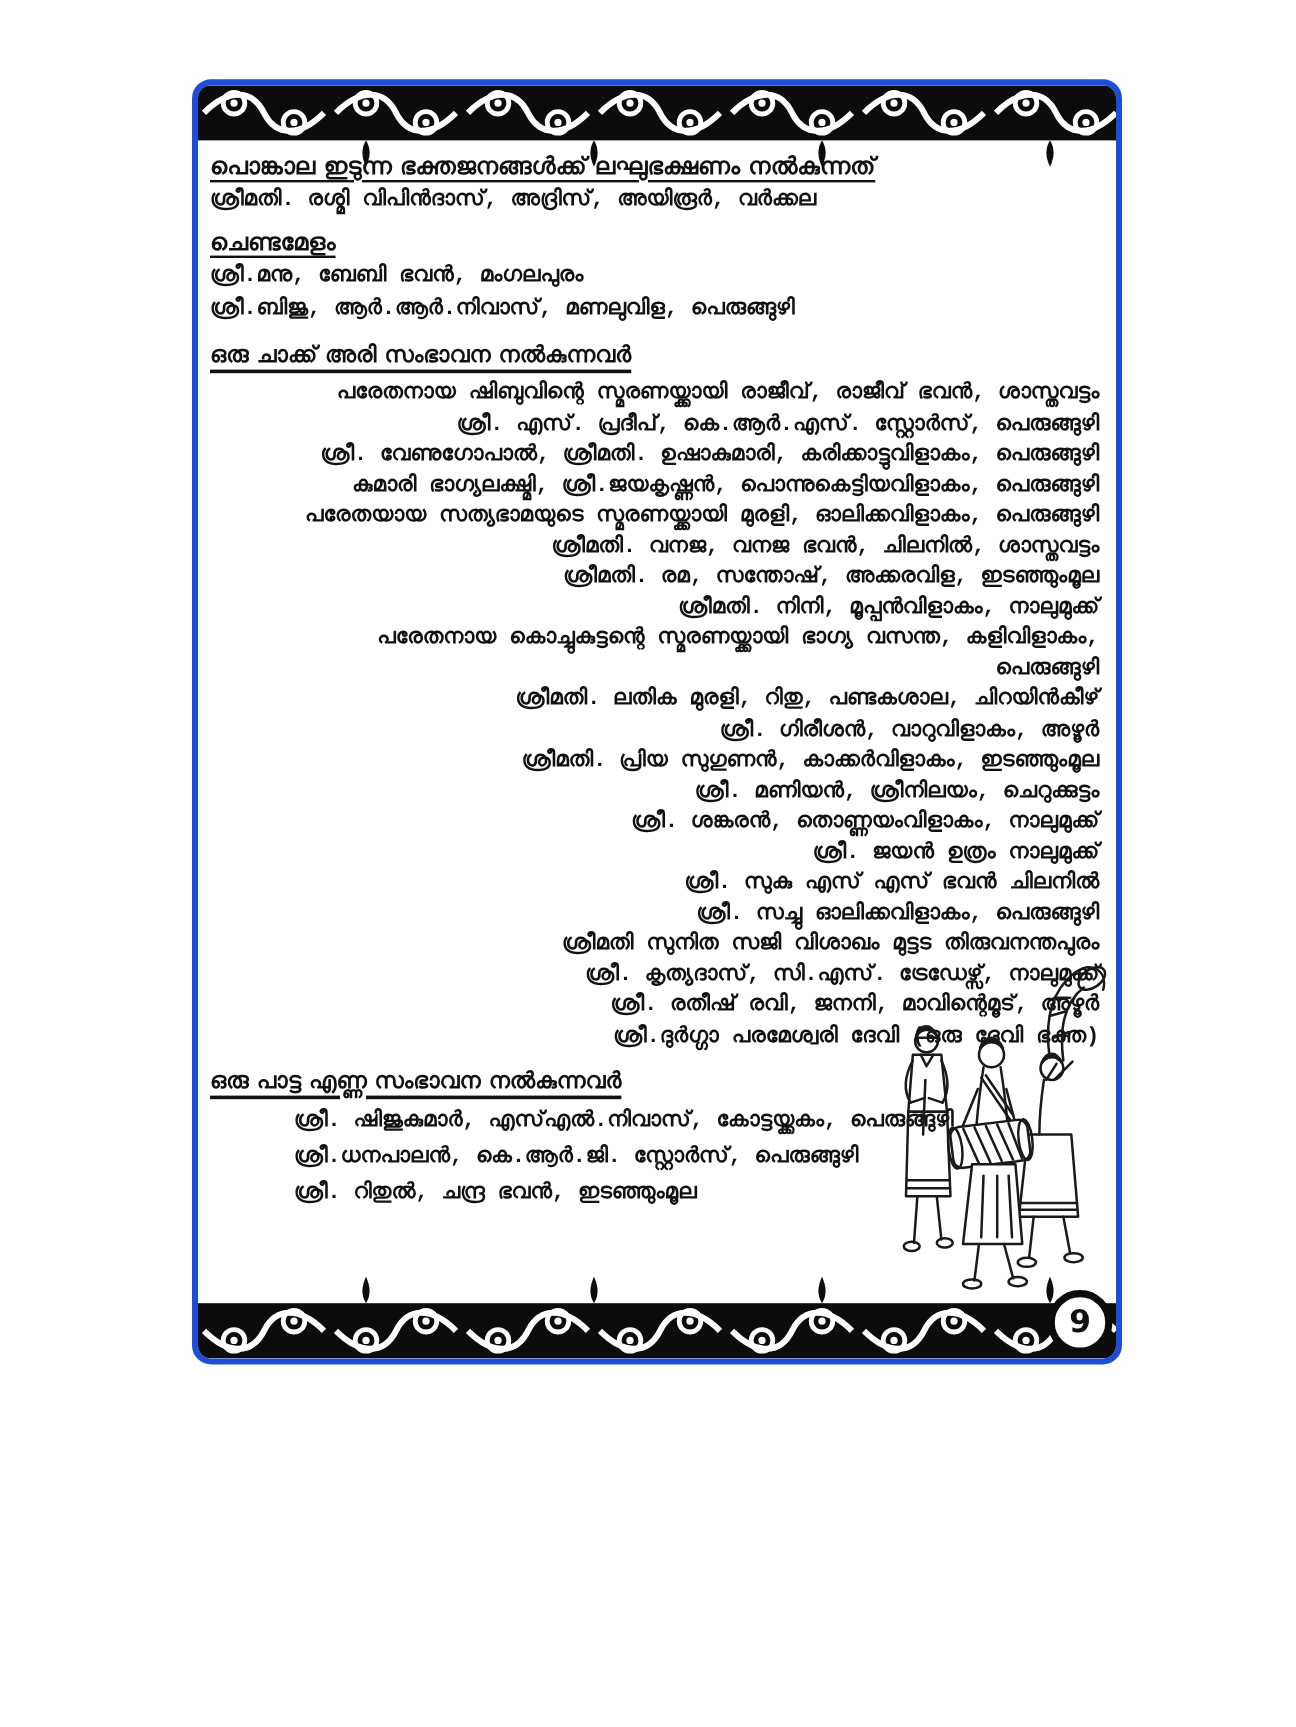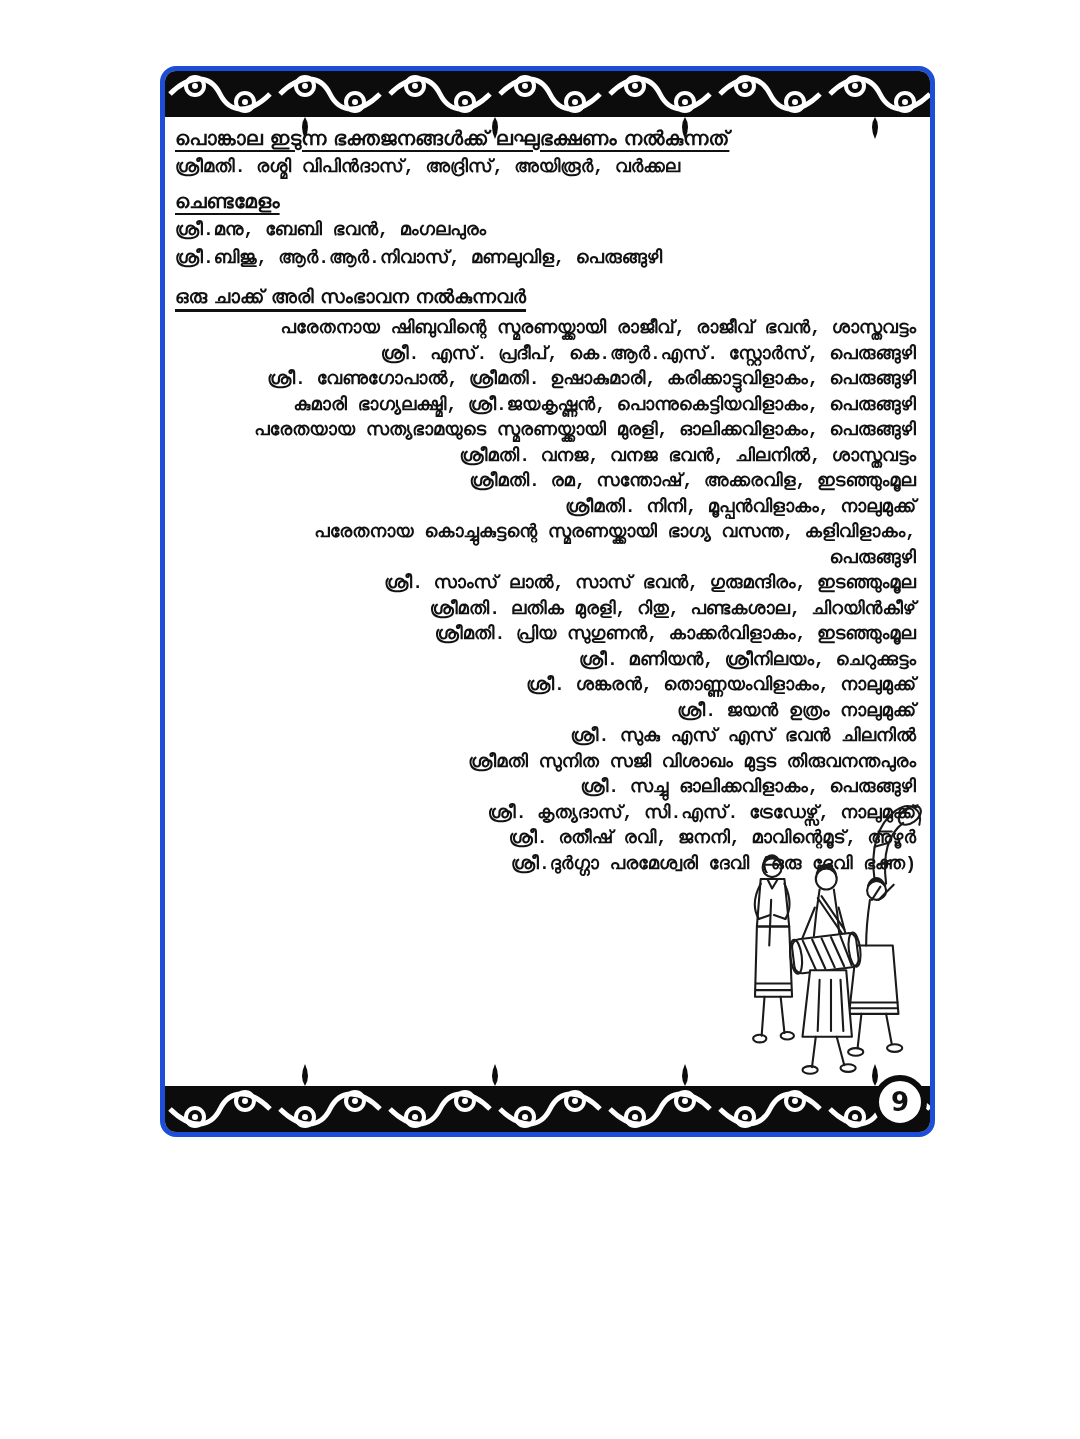--- a/index.html
+++ b/index.html
@@ -117,34 +117,40 @@
       <div class="h-lg first">ഒരു ചാക്ക് അരി സംഭാവന നൽകുന്നവർ</div>
       <p class="ln">പരേതനായ ഷിബുവിന്റെ സ്മരണയ്ക്കായി രാജീവ്, രാജീവ് ഭവൻ, ശാസ്തവട്ടം</p>
       <p class="ln">ശ്രീ. എസ്. പ്രദീപ്, കെ.ആർ.എസ്. സ്റ്റോർസ്, പെരുങ്ങുഴി</p>
       <p class="ln">ശ്രീ. വേണുഗോപാൽ, ശ്രീമതി. ഉഷാകുമാരി, കരിക്കാട്ടുവിളാകം, പെരുങ്ങുഴി</p>
       <p class="ln">കുമാരി ഭാഗ്യലക്ഷ്മി, ശ്രീ.ജയകൃഷ്ണൻ, പൊന്നുകെട്ടിയവിളാകം, പെരുങ്ങുഴി</p>
       <p class="ln">പരേതയായ സത്യഭാമയുടെ സ്മരണയ്ക്കായി മുരളി, ഓലിക്കവിളാകം, പെരുങ്ങുഴി</p>
       <p class="ln">ശ്രീമതി. വനജ, വനജ ഭവൻ, ചിലനിൽ, ശാസ്തവട്ടം</p>
       <p class="ln">ശ്രീമതി. രമ, സന്തോഷ്, അക്കരവിള, ഇടഞ്ഞുംമൂല</p>
       <p class="ln">ശ്രീമതി. നിനി, മൂപ്പൻവിളാകം, നാലുമുക്ക്</p>
       <p class="ln">പരേതനായ കൊച്ചുകുട്ടന്റെ സ്മരണയ്ക്കായി ഭാഗ്യ വസന്ത, കളിവിളാകം, പെരുങ്ങുഴി</p>
-      <p class="ln">ശ്രീ. സാംസ് ലാൽ, സാസ് ഭവൻ, ഗുരുമന്ദിരം, ഇടഞ്ഞുംമൂല</p>
       <p class="ln">ശ്രീമതി. ലതിക മുരളി, റിതു, പണ്ടകശാല, ചിറയിൻകീഴ്</p>
+      <p class="ln">ശ്രീ. ഗിരീശൻ, വാറുവിളാകം, അഴൂർ</p>
       <p class="ln">ശ്രീമതി. പ്രിയ സുഗുണൻ, കാക്കർവിളാകം, ഇടഞ്ഞുംമൂല</p>
       <p class="ln">ശ്രീ. മണിയൻ, ശ്രീനിലയം, ചെറുക്കുട്ടം</p>
       <p class="ln">ശ്രീ. ശങ്കരൻ, തൊണ്ണയംവിളാകം, നാലുമുക്ക്</p>
       <p class="ln">ശ്രീ. ജയൻ ഉത്രം നാലുമുക്ക്</p>
       <p class="ln">ശ്രീ. സുകു എസ് എസ് ഭവൻ ചിലനിൽ</p>
+      <p class="ln">ശ്രീ. സച്ചു ഓലിക്കവിളാകം, പെരുങ്ങുഴി</p>
       <p class="ln">ശ്രീമതി സുനിത സജി വിശാഖം മുട്ടട തിരുവനന്തപുരം</p>
-      <p class="ln">ശ്രീ. സച്ചു ഓലിക്കവിളാകം, പെരുങ്ങുഴി</p>
       <p class="ln">ശ്രീ. കൃത്യദാസ്, സി.എസ്. ട്രേഡേഴ്സ്, നാലുമുക്ക്</p>
       <p class="ln">ശ്രീ. രതീഷ് രവി, ജനനി, മാവിന്റെമൂട്, അഴൂർ</p>
       <p class="ln">ശ്രീ.ദുർഗ്ഗാ പരമേശ്വരി ദേവി (ഒരു ദേവി ഭക്ത)</p>
     </div>
 
+    <div class="sec4">
+      <div class="h-lg second">ഒരു പാട്ട എണ്ണ സംഭാവന നൽകുന്നവർ</div>
+      <p class="ln">ശ്രീ. ഷിജുകുമാർ, എസ്എൽ.നിവാസ്, കോട്ടയ്ക്കകം, പെരുങ്ങുഴി</p>
+      <p class="ln">ശ്രീ.ധനപാലൻ, കെ.ആർ.ജി. സ്റ്റോർസ്, പെരുങ്ങുഴി</p>
+      <p class="ln">ശ്രീ. റിതുൽ, ചന്ദ്ര ഭവൻ, ഇടഞ്ഞുംമൂല</p>
+    </div>
 
   </div>
 
   <svg class="illustration" viewBox="0 0 200 300">
     <g stroke="#1a1a1a" stroke-width="2.2" fill="none" stroke-linecap="round" stroke-linejoin="round">
 
       <path d="M146,92 C141,58 149,32 168,18 C184,7 197,17 193,33"></path>
       <path d="M158,95 C154,64 160,43 176,31"></path>
       <ellipse cx="183" cy="23" rx="13" ry="8" transform="rotate(-35 183 23)"></ellipse>
       <path d="M150,75 L163,70 M146,56 L160,52 M150,40 L164,40"></path>

